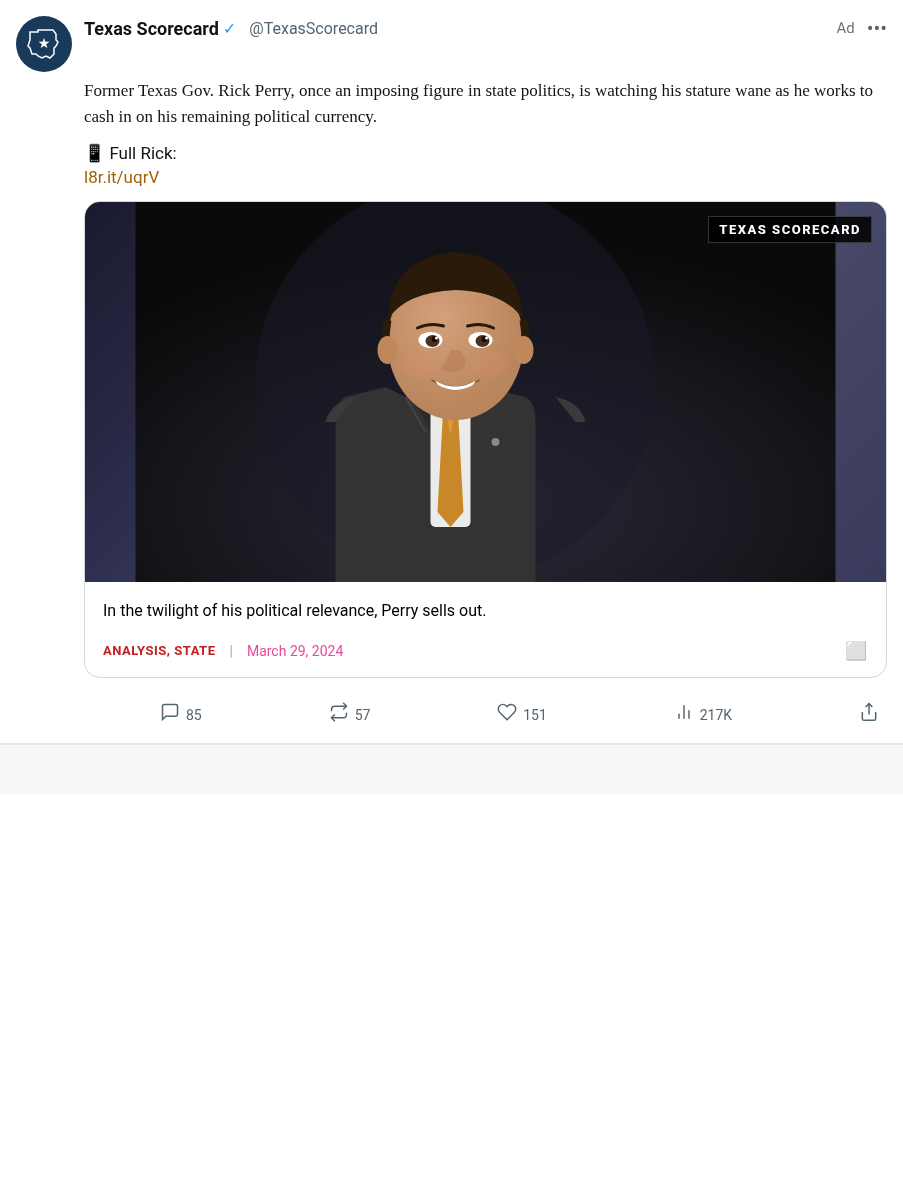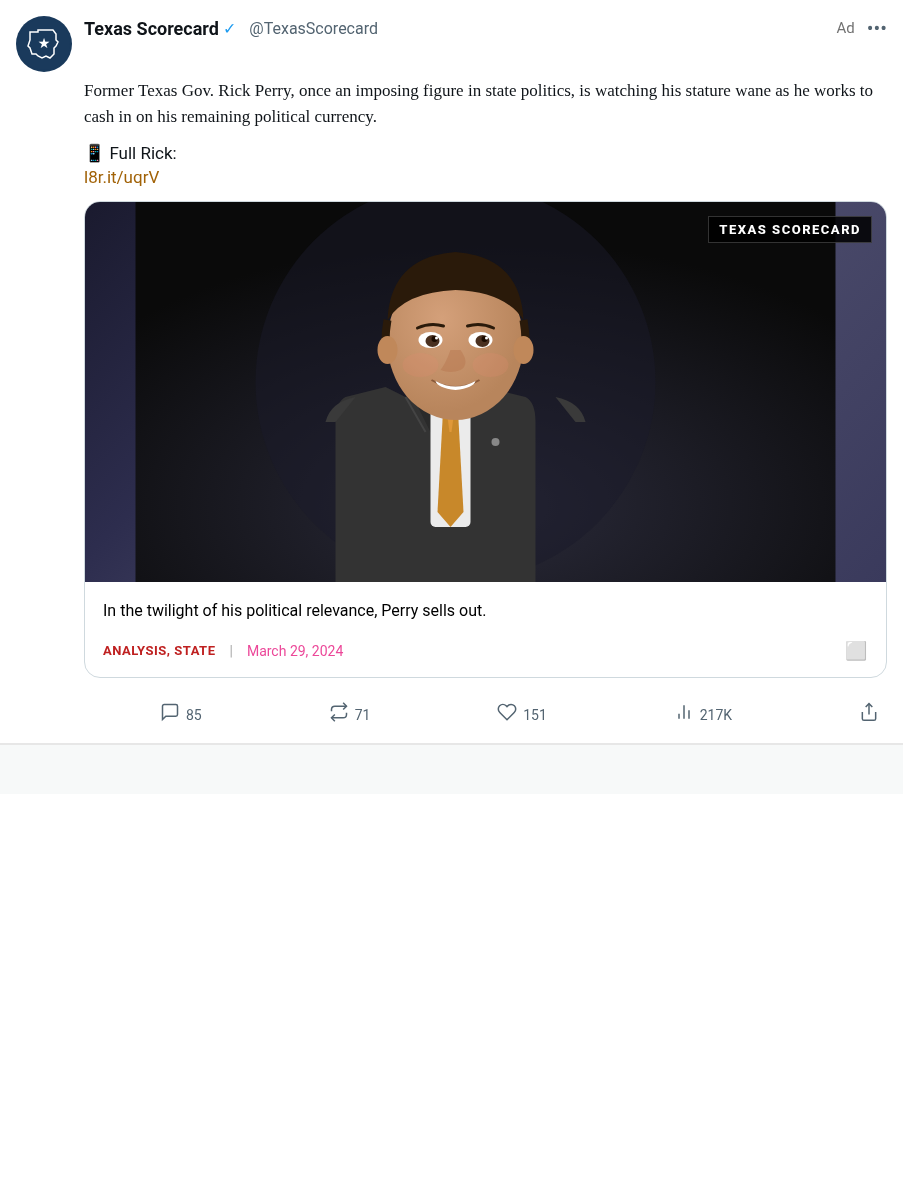--- a/index.html
+++ b/index.html
@@ -373,21 +373,21 @@
 
       <div class="action-item">
         <span class="action-icon">
           <svg width="20" height="20" viewBox="0 0 24 24" fill="none" stroke="currentColor" stroke-width="1.8">
             <path d="M17 1l4 4-4 4"></path>
             <path d="M3 11V9a4 4 0 0 1 4-4h14"></path>
             <path d="M7 23l-4-4 4-4"></path>
             <path d="M21 13v2a4 4 0 0 1-4 4H3"></path>
           </svg>
         </span>
-        <span class="action-count">71</span>
+        <span class="action-count">57</span>
       </div>
 
       <div class="action-item">
         <span class="action-icon">
           <svg width="20" height="20" viewBox="0 0 24 24" fill="none" stroke="currentColor" stroke-width="1.8">
             <path d="M20.84 4.61a5.5 5.5 0 0 0-7.78 0L12 5.67l-1.06-1.06a5.5 5.5 0 0 0-7.78 7.78l1.06 1.06L12 21.23l7.78-7.78 1.06-1.06a5.5 5.5 0 0 0 0-7.78z"></path>
           </svg>
         </span>
         <span class="action-count">151</span>
       </div>

